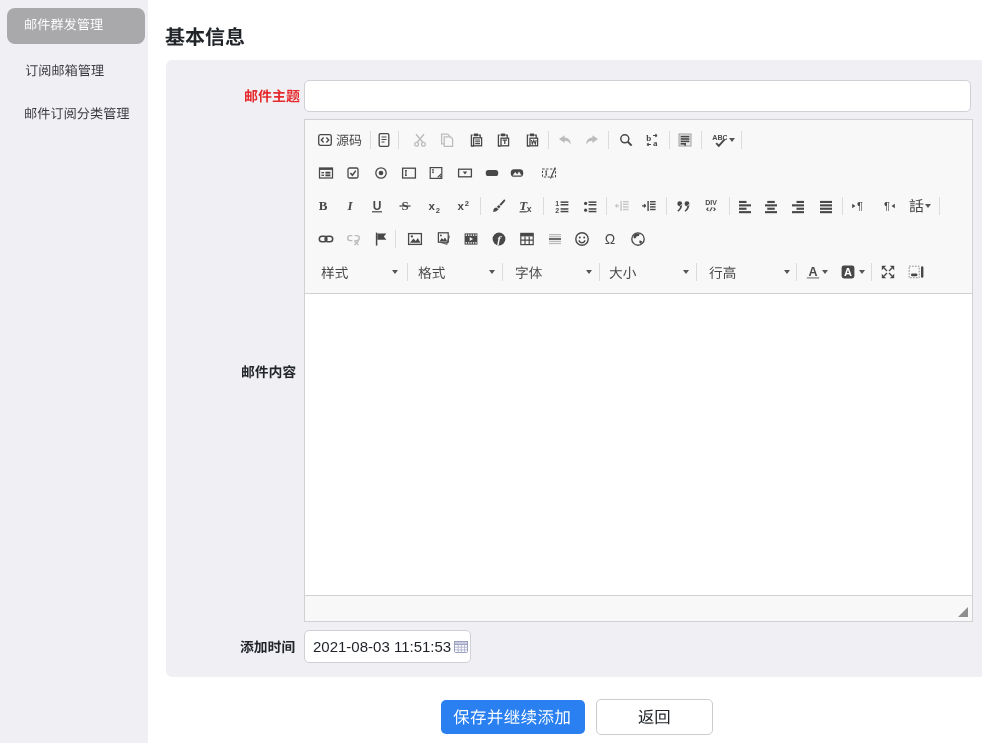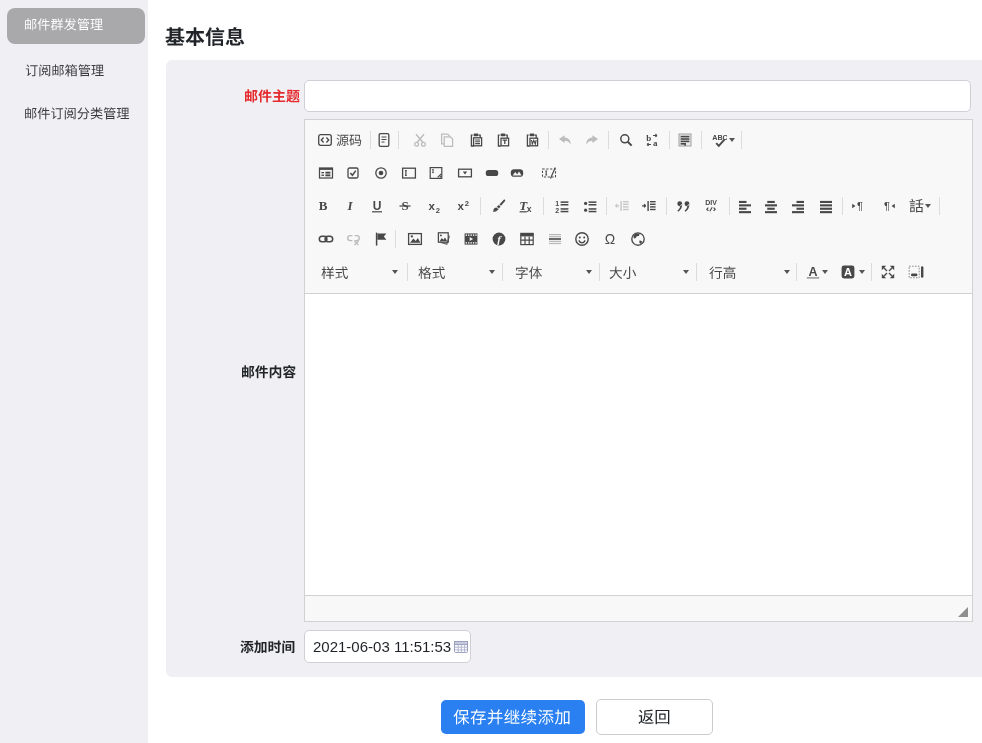--- a/index.html
+++ b/index.html
@@ -33,21 +33,21 @@
 <svg class="abs" style="left:958px;top:607px" width="10" height="10" viewBox="0 0 10 10">
       <path d="M10 0 L10 10 L0 10 Z" fill="#8e8e8e"></path>
     </svg>
 <svg style="position:absolute;left:241.3px;top:360.7px" width="55.2" height="20.0" viewBox="0 -16.01 55.20 19.98">
       <path fill="#212529" d="M1.0 -9.6H7.5V0.2H6.0V-8.2H2.4V0.4H1.0ZM1.7 -5.9H6.5V-4.5H1.7ZM1.7 -2.0H6.5V-0.6H1.7ZM3.4 -11.7H5.0V-8.8H4.9V-1.0H3.5V-8.8H3.4ZM8.4 -11.1H12.0V-9.5H9.8V1.2H8.4ZM11.7 -11.1H12.0L12.2 -11.1L13.4 -10.4Q13.0 -9.4 12.6 -8.3Q12.2 -7.2 11.8 -6.3Q12.6 -5.4 12.9 -4.5Q13.1 -3.7 13.1 -3.0Q13.1 -2.3 13.0 -1.8Q12.8 -1.3 12.4 -1.0Q12.2 -0.9 11.9 -0.8Q11.7 -0.7 11.4 -0.7Q11.2 -0.6 10.9 -0.6Q10.6 -0.6 10.3 -0.6Q10.3 -1.0 10.2 -1.4Q10.1 -1.9 9.9 -2.2Q10.1 -2.2 10.3 -2.2Q10.6 -2.1 10.7 -2.1Q10.9 -2.2 11.0 -2.2Q11.2 -2.2 11.3 -2.3Q11.5 -2.4 11.5 -2.6Q11.6 -2.9 11.6 -3.2Q11.6 -3.8 11.3 -4.5Q11.0 -5.3 10.2 -6.1Q10.4 -6.6 10.6 -7.2Q10.8 -7.8 11.0 -8.4Q11.2 -9.1 11.4 -9.6Q11.6 -10.2 11.7 -10.5Z M21.9 -11.5H23.6V1.2H21.9ZM19.6 -11.0 21.2 -10.6Q21.0 -9.7 20.7 -8.8Q20.4 -7.9 20.1 -7.0Q19.7 -6.2 19.4 -5.6Q19.2 -5.8 18.9 -5.9Q18.7 -6.1 18.4 -6.2Q18.1 -6.3 17.9 -6.4Q18.3 -7.0 18.6 -7.7Q18.9 -8.4 19.2 -9.3Q19.4 -10.1 19.6 -11.0ZM20.1 -9.0H26.5V-7.4H19.7ZM18.2 -5.0H27.1V-3.4H18.2ZM17.1 -11.7 18.7 -11.2Q18.3 -10.0 17.7 -8.8Q17.1 -7.7 16.4 -6.6Q15.7 -5.6 14.9 -4.8Q14.9 -5.0 14.7 -5.3Q14.6 -5.6 14.4 -5.9Q14.2 -6.3 14.1 -6.5Q14.7 -7.1 15.2 -7.9Q15.8 -8.8 16.3 -9.7Q16.8 -10.7 17.1 -11.7ZM15.8 -7.9 17.3 -9.4 17.4 -9.4V1.2H15.8Z M33.6 -5.6 34.9 -6.5Q35.3 -6.1 35.9 -5.6Q36.4 -5.1 36.9 -4.6Q37.4 -4.1 37.8 -3.6Q38.3 -3.2 38.6 -2.8L37.2 -1.7Q36.9 -2.1 36.5 -2.6Q36.1 -3.1 35.6 -3.6Q35.1 -4.1 34.6 -4.6Q34.1 -5.1 33.6 -5.6ZM33.7 -11.7H35.4V-8.4Q35.4 -7.7 35.3 -7.0Q35.2 -6.2 35.0 -5.5Q34.7 -4.7 34.3 -4.0Q33.9 -3.3 33.2 -2.6Q32.6 -2.0 31.6 -1.4Q31.5 -1.6 31.3 -1.8Q31.1 -2.1 30.9 -2.3Q30.6 -2.5 30.4 -2.7Q31.3 -3.1 31.9 -3.7Q32.5 -4.2 32.9 -4.8Q33.2 -5.4 33.4 -6.1Q33.6 -6.7 33.6 -7.3Q33.7 -7.9 33.7 -8.4ZM28.8 -9.4H39.3V-7.8H30.5V1.3H28.8ZM38.6 -9.4H40.2V-0.7Q40.2 0.0 40.1 0.4Q39.9 0.8 39.5 1.0Q39.0 1.2 38.4 1.2Q37.7 1.3 36.8 1.3Q36.7 1.0 36.7 0.7Q36.6 0.4 36.5 0.1Q36.3 -0.2 36.2 -0.4Q36.6 -0.4 37.0 -0.4Q37.5 -0.4 37.8 -0.4Q38.1 -0.4 38.2 -0.4Q38.4 -0.4 38.5 -0.4Q38.6 -0.5 38.6 -0.7Z M45.8 -8.8 47.3 -8.3Q46.9 -7.7 46.3 -7.1Q45.7 -6.5 45.1 -6.0Q44.4 -5.6 43.8 -5.2Q43.7 -5.4 43.5 -5.6Q43.3 -5.8 43.0 -6.1Q42.8 -6.3 42.7 -6.5Q43.6 -6.9 44.4 -7.5Q45.3 -8.1 45.8 -8.8ZM49.1 -7.9 50.3 -8.8Q50.9 -8.5 51.5 -8.0Q52.2 -7.6 52.8 -7.1Q53.4 -6.7 53.7 -6.3L52.5 -5.2Q52.2 -5.6 51.6 -6.1Q51.1 -6.6 50.4 -7.0Q49.7 -7.5 49.1 -7.9ZM44.3 -3.5H52.4V1.2H50.7V-2.1H45.9V1.2H44.3ZM45.2 -0.6H51.4V0.9H45.2ZM42.4 -10.6H54.2V-7.6H52.5V-9.1H44.0V-7.6H42.4ZM47.1 -11.5 48.8 -11.9Q49.1 -11.5 49.3 -11.0Q49.5 -10.5 49.6 -10.1L47.7 -9.7Q47.7 -10.1 47.5 -10.6Q47.3 -11.1 47.1 -11.5ZM48.0 -7.6 49.4 -6.9Q48.7 -5.7 47.7 -4.8Q46.6 -3.8 45.4 -3.0Q44.2 -2.2 42.8 -1.7Q42.7 -2.0 42.4 -2.4Q42.1 -2.8 41.8 -3.0Q43.1 -3.5 44.3 -4.1Q45.4 -4.8 46.4 -5.6Q47.4 -6.5 48.0 -7.6ZM48.8 -7.0Q50.1 -5.6 51.5 -4.8Q53.0 -3.9 54.8 -3.2Q54.5 -3.0 54.2 -2.6Q53.9 -2.2 53.8 -1.9Q52.5 -2.4 51.5 -3.0Q50.4 -3.7 49.4 -4.5Q48.4 -5.3 47.5 -6.4Z"></path>
     </svg>
 <svg style="position:absolute;left:240.3px;top:635.7px" width="55.2" height="20.0" viewBox="0 -16.01 55.20 19.98">
       <path fill="#212529" d="M5.5 -3.9 6.7 -3.4Q6.6 -2.9 6.3 -2.3Q6.1 -1.7 5.7 -1.2Q5.4 -0.6 5.0 -0.2L3.8 -1.1Q4.2 -1.5 4.5 -1.9Q4.8 -2.4 5.1 -2.9Q5.3 -3.4 5.5 -3.9ZM8.7 -3.3 9.9 -3.7Q10.1 -3.3 10.3 -2.7Q10.5 -2.2 10.7 -1.7Q10.8 -1.2 10.9 -0.9L9.6 -0.3Q9.6 -0.7 9.4 -1.2Q9.3 -1.7 9.1 -2.3Q8.9 -2.8 8.7 -3.3ZM10.4 -3.7 11.7 -4.3Q12.1 -3.7 12.4 -3.1Q12.8 -2.5 13.1 -1.9Q13.4 -1.4 13.5 -0.9L12.1 -0.2Q12.0 -0.7 11.7 -1.3Q11.5 -1.9 11.1 -2.5Q10.8 -3.1 10.4 -3.7ZM10.4 -7.6Q10.7 -7.0 11.2 -6.5Q11.7 -6.0 12.3 -5.6Q12.9 -5.2 13.6 -4.9Q13.4 -4.8 13.2 -4.5Q13.0 -4.3 12.8 -4.1Q12.6 -3.8 12.5 -3.6Q11.8 -4.0 11.1 -4.5Q10.4 -5.0 9.9 -5.7Q9.4 -6.4 9.0 -7.2ZM4.0 -8.2H13.3V-6.7H4.0ZM4.6 -11.0H12.8V-9.5H4.6ZM7.2 -5.4H8.7V-0.4Q8.7 0.1 8.6 0.5Q8.5 0.8 8.1 1.0Q7.8 1.1 7.3 1.2Q6.8 1.2 6.2 1.2Q6.1 0.9 6.0 0.5Q5.9 0.1 5.8 -0.3Q6.1 -0.2 6.5 -0.2Q6.9 -0.2 7.0 -0.2Q7.1 -0.2 7.2 -0.3Q7.2 -0.3 7.2 -0.4ZM1.0 -10.4 2.0 -11.6Q2.4 -11.5 2.8 -11.3Q3.2 -11.0 3.6 -10.8Q4.0 -10.5 4.3 -10.3L3.3 -9.0Q3.0 -9.2 2.7 -9.5Q2.3 -9.7 1.9 -10.0Q1.4 -10.3 1.0 -10.4ZM0.4 -6.7 1.3 -7.9Q1.7 -7.8 2.1 -7.6Q2.6 -7.3 3.0 -7.1Q3.4 -6.9 3.6 -6.7L2.6 -5.3Q2.4 -5.5 2.0 -5.8Q1.6 -6.0 1.2 -6.3Q0.8 -6.5 0.4 -6.7ZM0.7 0.2Q0.9 -0.4 1.3 -1.1Q1.6 -1.8 2.0 -2.6Q2.3 -3.4 2.6 -4.2L3.9 -3.3Q3.7 -2.6 3.4 -1.8Q3.1 -1.1 2.8 -0.3Q2.5 0.4 2.2 1.1ZM7.5 -10.5 9.2 -10.3Q8.9 -8.8 8.3 -7.5Q7.8 -6.1 6.8 -5.1Q5.9 -4.0 4.5 -3.3Q4.4 -3.5 4.2 -3.7Q4.0 -4.0 3.8 -4.2Q3.7 -4.4 3.5 -4.6Q4.7 -5.1 5.6 -6.1Q6.4 -7.0 6.9 -8.1Q7.3 -9.3 7.5 -10.5Z M22.3 -1.6H25.8V-0.0H22.3ZM14.5 -9.2H19.5V-7.6H14.5ZM21.5 -10.1H26.5V0.8H24.9V-8.5H23.1V1.0H21.5ZM19.1 -9.2H20.7Q20.7 -9.2 20.7 -9.1Q20.7 -9.0 20.7 -8.8Q20.7 -8.6 20.7 -8.5Q20.7 -6.3 20.6 -4.7Q20.6 -3.2 20.5 -2.2Q20.5 -1.2 20.4 -0.6Q20.2 -0.1 20.1 0.2Q19.8 0.5 19.6 0.7Q19.3 0.8 19.0 0.9Q18.7 1.0 18.3 1.0Q17.8 1.0 17.3 1.0Q17.3 0.6 17.2 0.1Q17.1 -0.4 16.9 -0.7Q17.3 -0.7 17.6 -0.7Q18.0 -0.7 18.2 -0.7Q18.3 -0.6 18.4 -0.7Q18.5 -0.8 18.6 -0.9Q18.7 -1.1 18.8 -1.5Q18.9 -2.0 19.0 -3.0Q19.0 -3.9 19.1 -5.3Q19.1 -6.8 19.1 -8.9ZM16.1 -11.5H17.8Q17.8 -9.5 17.7 -7.6Q17.6 -5.8 17.4 -4.1Q17.2 -2.5 16.7 -1.2Q16.2 0.2 15.3 1.2Q15.2 1.0 15.0 0.8Q14.8 0.6 14.5 0.4Q14.3 0.1 14.1 0.0Q14.7 -0.7 15.1 -1.6Q15.5 -2.5 15.7 -3.6Q15.9 -4.7 16.0 -6.0Q16.1 -7.2 16.1 -8.6Q16.1 -10.0 16.1 -11.5Z M29.3 -10.6H33.3V-1.3H29.3V-2.8H31.7V-9.2H29.3ZM29.4 -6.8H32.2V-5.3H29.4ZM28.5 -10.6H30.1V-0.2H28.5ZM33.8 -9.2H41.0V-7.5H33.8ZM37.9 -11.6H39.6V-1.0Q39.6 -0.2 39.4 0.2Q39.2 0.5 38.8 0.7Q38.3 0.9 37.6 1.0Q36.8 1.0 35.8 1.0Q35.7 0.7 35.6 0.2Q35.4 -0.3 35.2 -0.6Q35.7 -0.6 36.2 -0.6Q36.6 -0.6 37.0 -0.6Q37.3 -0.6 37.5 -0.6Q37.7 -0.6 37.8 -0.7Q37.9 -0.8 37.9 -1.0ZM33.9 -5.9 35.3 -6.6Q35.6 -6.2 36.0 -5.6Q36.4 -5.0 36.8 -4.5Q37.1 -4.0 37.4 -3.6L35.9 -2.7Q35.7 -3.1 35.4 -3.7Q35.0 -4.2 34.6 -4.8Q34.3 -5.4 33.9 -5.9Z M42.4 -8.4H44.1V1.2H42.4ZM42.6 -10.8 43.9 -11.6Q44.2 -11.3 44.5 -11.0Q44.9 -10.6 45.2 -10.2Q45.4 -9.9 45.6 -9.5L44.2 -8.7Q44.1 -9.0 43.8 -9.3Q43.5 -9.7 43.2 -10.1Q42.9 -10.5 42.6 -10.8ZM46.1 -11.0H53.6V-9.5H46.1ZM52.6 -11.0H54.4V-0.6Q54.4 0.0 54.2 0.4Q54.1 0.7 53.8 0.9Q53.4 1.1 52.9 1.1Q52.4 1.1 51.8 1.1Q51.7 0.8 51.6 0.4Q51.4 -0.0 51.3 -0.3Q51.6 -0.3 52.0 -0.3Q52.3 -0.3 52.4 -0.3Q52.5 -0.3 52.6 -0.4Q52.6 -0.4 52.6 -0.6ZM47.0 -3.9V-2.6H49.6V-3.9ZM47.0 -6.5V-5.2H49.6V-6.5ZM45.5 -7.8H51.2V-1.2H45.5Z"></path>
     </svg>
 <div class="abs" style="left:304px;top:630px;width:167px;height:33px;background:#fff;border:1px solid #cfcfd6;border-radius:5px"></div>
-<div class="abs" style="left:313px;top:639px;font-size:15px;color:#1f2329;line-height:16px">2021-06-03 11:51:53</div>
+<div class="abs" style="left:313px;top:639px;font-size:15px;color:#1f2329;line-height:16px">2021-08-03 11:51:53</div>
 <svg class="abs" style="left:454px;top:640px" width="14" height="13" viewBox="0 0 14 13">
 <rect x="0.5" y="1.5" width="13" height="11" rx="1" fill="#fdfdff" stroke="#9ba0bc"></rect>
 <rect x="0.5" y="1.5" width="13" height="3" fill="#c6cade" stroke="#9ba0bc"></rect>
 <g stroke="#b4b8d2" stroke-width="1">
         <path d="M1 7.2 h12 M1 9.9 h12 M4.2 4.5 v8 M7.4 4.5 v8 M10.6 4.5 v8"></path>
       </g>
 </svg>
 <div class="abs" style="left:441px;top:700px;width:144px;height:34px;background:#2a80f0;border-radius:5px"></div>
 <svg style="position:absolute;left:452.5px;top:704.1px" width="118.3" height="24.0" viewBox="0 -19.26 118.30 24.04">
       <path fill="#ffffff" d="M9.9 -8.2H11.2V1.3H9.9ZM5.1 -5.8H15.8V-4.7H5.1ZM11.5 -5.3Q12.0 -4.4 12.8 -3.4Q13.6 -2.4 14.5 -1.7Q15.4 -0.9 16.3 -0.4Q16.1 -0.2 16.0 -0.1Q15.8 0.1 15.7 0.3Q15.5 0.5 15.4 0.6Q14.5 0.0 13.6 -0.9Q12.7 -1.8 11.9 -2.8Q11.1 -3.9 10.6 -5.0ZM9.6 -5.4 10.6 -5.1Q10.1 -3.9 9.2 -2.9Q8.4 -1.8 7.4 -0.9Q6.5 0.0 5.5 0.6Q5.4 0.4 5.2 0.3Q5.1 0.1 4.9 -0.1Q4.7 -0.3 4.6 -0.4Q5.6 -0.9 6.5 -1.7Q7.5 -2.5 8.3 -3.5Q9.1 -4.4 9.6 -5.4ZM7.5 -12.0V-9.0H13.7V-12.0ZM6.3 -13.2H14.9V-7.9H6.3ZM4.6 -13.9 5.8 -13.5Q5.2 -12.1 4.5 -10.8Q3.7 -9.4 2.9 -8.2Q2.0 -7.0 1.1 -6.1Q1.0 -6.2 0.9 -6.5Q0.8 -6.7 0.6 -6.9Q0.5 -7.2 0.4 -7.3Q1.2 -8.1 2.0 -9.2Q2.8 -10.2 3.4 -11.4Q4.1 -12.6 4.6 -13.9ZM2.9 -9.6 4.0 -10.8 4.1 -10.8V1.3H2.9Z M22.5 -4.4H32.8V-3.2H22.5ZM23.9 -8.7H30.7V-7.6H23.9ZM27.1 -5.8H28.3V-0.2Q28.3 0.4 28.2 0.7Q28.0 1.0 27.6 1.1Q27.2 1.3 26.5 1.3Q25.8 1.3 24.7 1.3Q24.7 1.0 24.6 0.7Q24.5 0.4 24.3 0.1Q24.9 0.1 25.4 0.2Q25.9 0.2 26.2 0.2Q26.6 0.2 26.7 0.1Q26.9 0.1 27.0 0.1Q27.1 -0.0 27.1 -0.2ZM30.4 -8.7H30.7L30.9 -8.8L31.7 -8.2Q31.2 -7.6 30.6 -7.0Q29.9 -6.4 29.2 -5.9Q28.5 -5.4 27.8 -5.1Q27.7 -5.2 27.4 -5.4Q27.2 -5.7 27.1 -5.8Q27.7 -6.1 28.3 -6.6Q28.9 -7.0 29.5 -7.5Q30.0 -8.0 30.4 -8.5ZM17.9 -11.8H32.5V-10.6H17.9ZM23.3 -13.9 24.6 -13.6Q24.0 -11.7 23.1 -9.9Q22.2 -8.0 21.0 -6.4Q19.7 -4.8 18.0 -3.6Q18.0 -3.7 17.9 -3.9Q17.8 -4.2 17.6 -4.4Q17.5 -4.6 17.4 -4.7Q18.5 -5.5 19.5 -6.6Q20.4 -7.6 21.1 -8.8Q21.9 -10.1 22.4 -11.4Q22.9 -12.7 23.3 -13.9ZM20.0 -7.2H21.3V1.3H20.0Z M35.3 -10.5H49.0V-9.3H35.3ZM34.7 -5.7H49.6V-4.5H34.7ZM44.5 -9.9H45.7V1.3H44.5ZM38.5 -9.9H39.8V-6.1Q39.8 -5.1 39.7 -4.1Q39.6 -3.0 39.1 -2.0Q38.7 -1.1 37.9 -0.2Q37.0 0.7 35.6 1.4Q35.5 1.3 35.4 1.1Q35.2 0.9 35.0 0.7Q34.8 0.5 34.7 0.4Q36.0 -0.2 36.8 -1.0Q37.5 -1.8 37.9 -2.6Q38.3 -3.5 38.4 -4.4Q38.5 -5.3 38.5 -6.1ZM37.4 -13.5 38.6 -14.0Q39.1 -13.3 39.6 -12.5Q40.1 -11.7 40.4 -11.1L39.1 -10.5Q39.0 -10.9 38.7 -11.5Q38.5 -12.0 38.1 -12.5Q37.8 -13.0 37.4 -13.5ZM45.5 -14.0 46.9 -13.6Q46.6 -12.9 46.2 -12.2Q45.9 -11.6 45.5 -10.9Q45.2 -10.3 44.9 -9.8L43.8 -10.2Q44.1 -10.7 44.4 -11.4Q44.7 -12.0 45.0 -12.7Q45.3 -13.4 45.5 -14.0Z M51.8 -3.0Q51.8 -3.1 51.7 -3.4Q51.6 -3.6 51.6 -3.8Q51.5 -4.0 51.4 -4.1Q51.7 -4.2 52.0 -4.5Q52.3 -4.8 52.7 -5.2Q52.9 -5.5 53.3 -6.0Q53.7 -6.5 54.1 -7.2Q54.6 -7.9 55.1 -8.8Q55.6 -9.6 56.1 -10.4L57.1 -9.8Q56.1 -8.1 55.0 -6.5Q53.8 -4.9 52.6 -3.7V-3.6Q52.6 -3.6 52.5 -3.6Q52.4 -3.5 52.2 -3.4Q52.1 -3.3 51.9 -3.2Q51.8 -3.1 51.8 -3.0ZM51.8 -3.0 51.7 -4.0 52.4 -4.4 56.8 -5.3Q56.8 -5.0 56.8 -4.7Q56.8 -4.4 56.8 -4.2Q55.3 -3.9 54.3 -3.7Q53.4 -3.5 52.9 -3.4Q52.4 -3.3 52.2 -3.2Q51.9 -3.1 51.8 -3.0ZM51.7 -7.0Q51.7 -7.1 51.6 -7.4Q51.5 -7.6 51.5 -7.8Q51.4 -8.0 51.3 -8.2Q51.5 -8.2 51.7 -8.5Q52.0 -8.8 52.2 -9.2Q52.3 -9.4 52.6 -9.9Q52.9 -10.4 53.2 -11.0Q53.5 -11.7 53.8 -12.5Q54.1 -13.2 54.3 -14.0L55.5 -13.4Q55.1 -12.4 54.6 -11.4Q54.1 -10.3 53.6 -9.4Q53.0 -8.5 52.5 -7.7V-7.7Q52.5 -7.7 52.3 -7.6Q52.2 -7.5 52.1 -7.4Q51.9 -7.3 51.8 -7.2Q51.7 -7.1 51.7 -7.0ZM51.7 -7.0 51.7 -7.9 52.2 -8.3 55.3 -8.6Q55.3 -8.4 55.2 -8.1Q55.2 -7.8 55.2 -7.6Q54.2 -7.5 53.5 -7.4Q52.9 -7.3 52.5 -7.2Q52.2 -7.2 52.0 -7.1Q51.8 -7.1 51.7 -7.0ZM51.4 -0.9Q52.4 -1.2 53.9 -1.5Q55.4 -1.8 56.9 -2.2L57.0 -1.1Q55.6 -0.8 54.2 -0.4Q52.8 -0.1 51.6 0.2ZM59.2 -8.6H66.4V-7.6H59.2ZM62.2 -13.8H63.3V-1.3H62.2ZM62.1 -8.3 62.9 -8.0Q62.5 -7.0 62.0 -6.0Q61.5 -4.9 61.0 -4.0Q60.4 -3.1 59.8 -2.5Q59.7 -2.8 59.5 -3.1Q59.4 -3.4 59.2 -3.6Q59.8 -4.1 60.3 -4.9Q60.9 -5.6 61.4 -6.5Q61.8 -7.4 62.1 -8.3ZM65.1 -12.8 66.1 -12.5Q65.8 -11.7 65.4 -10.8Q65.0 -10.0 64.7 -9.3L63.9 -9.6Q64.1 -10.1 64.3 -10.6Q64.5 -11.2 64.8 -11.7Q65.0 -12.3 65.1 -12.8ZM59.5 -12.5 60.3 -12.8Q60.5 -12.3 60.8 -11.7Q61.0 -11.1 61.1 -10.6Q61.3 -10.0 61.4 -9.6L60.5 -9.3Q60.4 -10.0 60.1 -10.9Q59.8 -11.8 59.5 -12.5ZM63.2 -7.7Q63.4 -7.6 63.7 -7.2Q64.0 -6.8 64.4 -6.3Q64.8 -5.8 65.2 -5.4Q65.6 -4.9 65.9 -4.5Q66.2 -4.1 66.3 -3.9L65.5 -3.1Q65.4 -3.4 65.1 -3.8Q64.8 -4.2 64.5 -4.7Q64.1 -5.2 63.8 -5.7Q63.4 -6.2 63.1 -6.6Q62.8 -7.0 62.6 -7.3ZM57.6 -13.3H58.7V-0.7H66.5V0.5H57.6Z M74.9 -12.4H82.3V-11.3H74.9ZM77.9 -13.9H79.1V-9.4H77.9ZM75.5 -7.5 76.1 -8.1Q76.6 -7.8 77.2 -7.4Q77.8 -7.0 78.1 -6.7L77.5 -6.0Q77.2 -6.3 76.6 -6.7Q76.0 -7.2 75.5 -7.5ZM74.3 -6.0 74.9 -6.6Q75.4 -6.3 76.0 -5.9Q76.7 -5.5 77.0 -5.1L76.4 -4.4Q76.1 -4.8 75.4 -5.2Q74.8 -5.7 74.3 -6.0ZM74.3 -9.9H82.2V-8.8H74.3ZM82.0 -9.9H82.2L82.4 -9.9L83.2 -9.7Q82.9 -8.9 82.6 -8.0Q82.3 -7.1 82.0 -6.5L81.0 -6.8Q81.2 -7.4 81.5 -8.1Q81.8 -8.9 82.0 -9.7ZM73.9 -4.2H83.2V-3.1H73.9ZM78.4 -8.1H79.5V-6.1Q79.5 -5.2 79.4 -4.2Q79.2 -3.2 78.7 -2.2Q78.2 -1.2 77.1 -0.3Q76.1 0.6 74.3 1.4Q74.3 1.2 74.1 1.0Q74.0 0.9 73.9 0.7Q73.7 0.5 73.6 0.4Q75.2 -0.2 76.2 -1.1Q77.1 -1.9 77.6 -2.8Q78.1 -3.6 78.2 -4.5Q78.4 -5.4 78.4 -6.1ZM79.0 -1.7 79.8 -2.4Q80.4 -2.0 81.2 -1.5Q81.9 -0.9 82.5 -0.4Q83.1 0.1 83.5 0.6L82.7 1.4Q82.3 0.9 81.7 0.4Q81.1 -0.2 80.4 -0.7Q79.7 -1.3 79.0 -1.7ZM68.7 -3.0Q68.7 -3.1 68.6 -3.3Q68.6 -3.5 68.5 -3.7Q68.4 -4.0 68.4 -4.1Q68.6 -4.1 68.9 -4.4Q69.2 -4.7 69.6 -5.2Q69.8 -5.4 70.1 -6.0Q70.5 -6.5 71.0 -7.2Q71.4 -7.9 71.9 -8.7Q72.4 -9.6 72.8 -10.4L73.8 -9.9Q72.9 -8.2 71.8 -6.5Q70.7 -4.9 69.5 -3.7V-3.6Q69.5 -3.6 69.4 -3.6Q69.3 -3.5 69.1 -3.4Q69.0 -3.3 68.8 -3.2Q68.7 -3.1 68.7 -3.0ZM68.7 -3.0 68.6 -4.1 69.2 -4.5 73.4 -5.5Q73.4 -5.3 73.4 -5.0Q73.4 -4.7 73.5 -4.5Q72.0 -4.1 71.1 -3.9Q70.2 -3.6 69.8 -3.5Q69.3 -3.3 69.1 -3.2Q68.9 -3.1 68.7 -3.0ZM68.6 -7.0Q68.6 -7.1 68.5 -7.3Q68.5 -7.5 68.4 -7.8Q68.3 -8.0 68.2 -8.1Q68.5 -8.2 68.7 -8.5Q68.9 -8.7 69.2 -9.2Q69.3 -9.4 69.6 -9.9Q69.9 -10.3 70.2 -11.0Q70.5 -11.6 70.9 -12.4Q71.2 -13.2 71.4 -13.9L72.5 -13.4Q72.1 -12.4 71.6 -11.3Q71.1 -10.3 70.5 -9.4Q69.9 -8.4 69.3 -7.7V-7.6Q69.3 -7.6 69.2 -7.6Q69.1 -7.5 69.0 -7.4Q68.8 -7.3 68.7 -7.2Q68.6 -7.1 68.6 -7.0ZM68.6 -7.0 68.6 -7.9 69.2 -8.3 72.0 -8.6Q72.0 -8.4 72.0 -8.1Q71.9 -7.8 71.9 -7.6Q71.0 -7.5 70.4 -7.4Q69.8 -7.3 69.4 -7.2Q69.1 -7.2 68.9 -7.1Q68.7 -7.1 68.6 -7.0ZM68.3 -1.0Q69.3 -1.3 70.6 -1.8Q72.0 -2.2 73.4 -2.7L73.6 -1.7Q72.3 -1.2 71.0 -0.7Q69.7 -0.2 68.6 0.2Z M91.3 -4.8 92.2 -4.4Q92.0 -3.8 91.7 -3.1Q91.4 -2.3 91.0 -1.7Q90.6 -1.0 90.1 -0.6L89.1 -1.2Q89.7 -1.7 90.1 -2.3Q90.5 -2.8 90.8 -3.5Q91.1 -4.2 91.3 -4.8ZM95.2 -4.2 96.1 -4.5Q96.4 -4.0 96.6 -3.4Q96.9 -2.7 97.0 -2.1Q97.2 -1.5 97.3 -1.0L96.3 -0.7Q96.2 -1.2 96.0 -1.8Q95.9 -2.4 95.6 -3.0Q95.4 -3.7 95.2 -4.2ZM97.2 -4.7 98.2 -5.1Q98.7 -4.5 99.2 -3.8Q99.6 -3.0 100.0 -2.3Q100.4 -1.6 100.6 -1.1L99.6 -0.5Q99.4 -1.1 99.0 -1.8Q98.6 -2.5 98.2 -3.3Q97.7 -4.0 97.2 -4.7ZM96.6 -9.1Q97.0 -8.4 97.6 -7.6Q98.3 -6.9 99.0 -6.4Q99.8 -5.8 100.6 -5.4Q100.5 -5.3 100.3 -5.2Q100.2 -5.0 100.0 -4.8Q99.9 -4.6 99.8 -4.5Q99.0 -4.9 98.1 -5.6Q97.3 -6.2 96.7 -7.1Q96.0 -7.9 95.5 -8.8ZM89.2 -9.6H100.3V-8.4H89.2ZM89.9 -13.0H99.8V-11.8H89.9ZM93.3 -6.6H94.5V-0.0Q94.5 0.4 94.4 0.7Q94.3 1.0 93.9 1.1Q93.6 1.3 93.0 1.3Q92.5 1.3 91.6 1.3Q91.6 1.1 91.5 0.8Q91.4 0.5 91.3 0.2Q91.9 0.2 92.4 0.2Q92.9 0.2 93.1 0.2Q93.2 0.2 93.3 0.2Q93.3 0.1 93.3 -0.0ZM85.9 -12.9 86.6 -13.8Q87.1 -13.6 87.6 -13.3Q88.1 -13.0 88.6 -12.7Q89.0 -12.4 89.3 -12.1L88.6 -11.1Q88.3 -11.4 87.9 -11.7Q87.4 -12.0 86.9 -12.3Q86.4 -12.7 85.9 -12.9ZM85.1 -8.4 85.8 -9.3Q86.3 -9.1 86.9 -8.9Q87.4 -8.6 87.9 -8.3Q88.3 -8.0 88.6 -7.7L87.9 -6.7Q87.6 -7.0 87.1 -7.3Q86.7 -7.6 86.2 -7.9Q85.6 -8.2 85.1 -8.4ZM85.5 0.4Q85.8 -0.2 86.2 -1.1Q86.6 -1.9 87.1 -2.8Q87.5 -3.8 87.8 -4.7L88.8 -4.0Q88.5 -3.1 88.1 -2.2Q87.7 -1.3 87.4 -0.5Q87.0 0.4 86.6 1.1ZM93.8 -12.6 95.0 -12.4Q94.7 -10.7 94.0 -9.2Q93.3 -7.6 92.2 -6.3Q91.1 -5.1 89.5 -4.2Q89.4 -4.4 89.3 -4.5Q89.1 -4.7 89.0 -4.9Q88.8 -5.0 88.7 -5.2Q90.2 -5.9 91.2 -7.1Q92.3 -8.2 92.9 -9.7Q93.5 -11.1 93.8 -12.6Z M111.4 -1.3H116.0V-0.1H111.4ZM102.3 -10.8H108.7V-9.6H102.3ZM110.9 -11.9H116.6V1.0H115.3V-10.7H112.1V1.1H110.9ZM108.3 -10.8H109.5Q109.5 -10.8 109.5 -10.7Q109.5 -10.6 109.5 -10.4Q109.5 -10.2 109.5 -10.2Q109.5 -7.4 109.4 -5.5Q109.4 -3.6 109.3 -2.4Q109.2 -1.2 109.1 -0.6Q109.0 0.1 108.8 0.4Q108.5 0.7 108.3 0.8Q108.0 1.0 107.7 1.0Q107.3 1.1 106.8 1.1Q106.3 1.1 105.7 1.0Q105.7 0.7 105.6 0.4Q105.5 0.0 105.3 -0.2Q105.9 -0.2 106.4 -0.2Q106.9 -0.2 107.1 -0.2Q107.3 -0.2 107.4 -0.2Q107.6 -0.3 107.7 -0.4Q107.8 -0.6 107.9 -1.2Q108.0 -1.8 108.1 -3.0Q108.2 -4.2 108.2 -6.0Q108.3 -7.8 108.3 -10.5ZM104.6 -13.7H105.9Q105.9 -11.4 105.8 -9.2Q105.7 -7.0 105.4 -5.1Q105.2 -3.1 104.5 -1.5Q103.9 0.1 102.8 1.3Q102.7 1.2 102.6 1.0Q102.4 0.9 102.2 0.7Q102.0 0.6 101.9 0.5Q102.7 -0.4 103.2 -1.5Q103.7 -2.7 104.0 -4.1Q104.3 -5.5 104.5 -7.0Q104.6 -8.6 104.6 -10.3Q104.6 -12.0 104.6 -13.7Z"></path>

